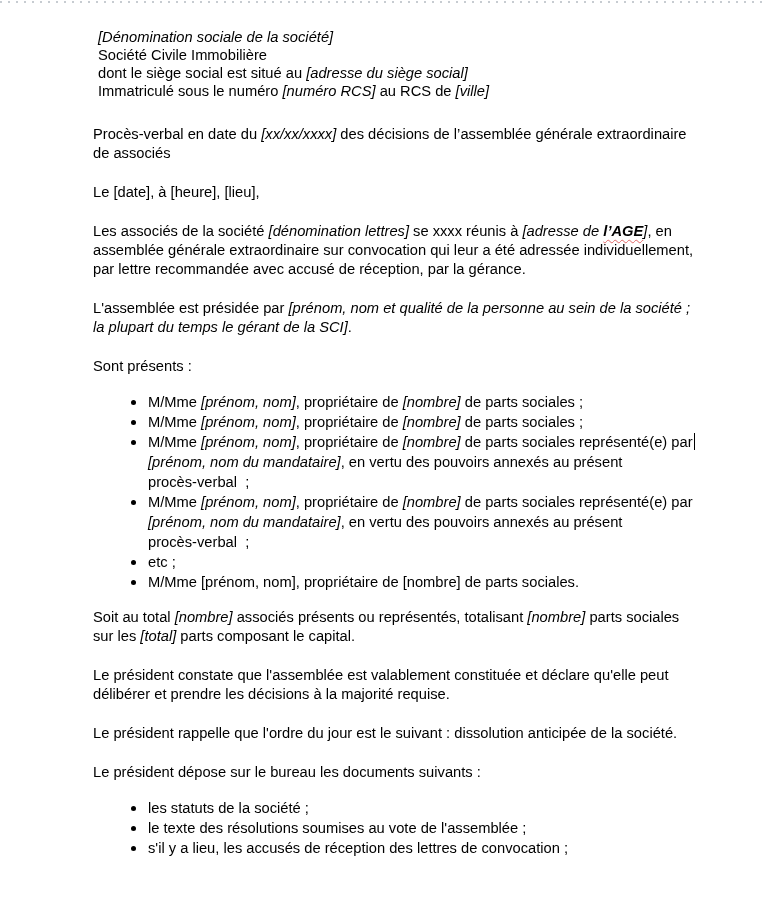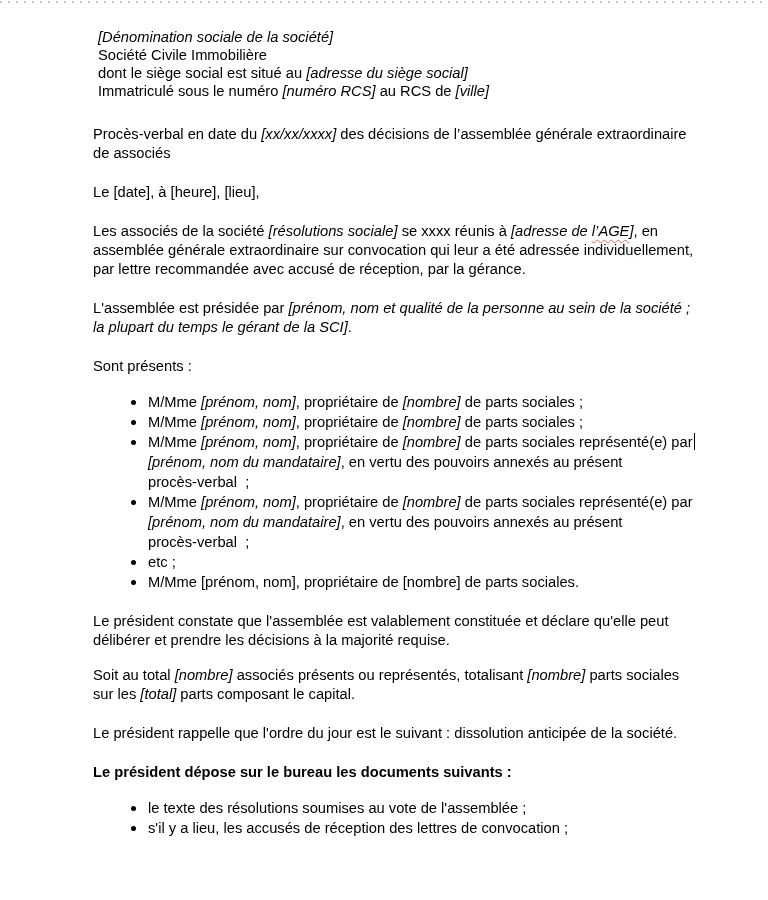--- a/index.html
+++ b/index.html
@@ -61,20 +61,21 @@
     border-radius: 50%;
     background: #000000;
   }
   .it { font-style: italic; }
   .sq {
     text-decoration-line: underline;
     text-decoration-style: wavy;
     text-decoration-color: #e06666;
     text-decoration-thickness: 1px;
     text-underline-offset: 2.5px;
+    font-weight: bold;
   }
   .caret {
     display: inline-block;
     width: 1.5px;
     height: 17px;
     background: #000000;
     vertical-align: -3px;
     margin-left: 1px;
   }
 </style>
@@ -84,42 +85,43 @@
 <div class="page">
   <div class="pagebreak"></div>
   <div class="doc">
       <div class="hline"><span class="it">[Dénomination sociale de la société]</span></div>
       <div class="hline"><span>Société Civile Immobilière</span></div>
       <div class="hline"><span>dont le siège social est situé au </span><span class="it">[adresse du siège social]</span></div>
       <div class="hline"><span>Immatriculé sous le numéro </span><span class="it">[numéro RCS]</span><span> au RCS de </span><span class="it">[ville]</span></div>
       <div class="para" style="margin-top: 25px;"><span>Procès-verbal en date du </span><span class="it">[xx/xx/xxxx]</span><span> des décisions de l’assemblée générale extraordinaire
 de associés</span></div>
       <div class="para" style="margin-top: 20px;"><span>Le [date], à [heure], [lieu],</span></div>
-      <div class="para" style="margin-top: 20px;"><span>Les associés de la société </span><span class="it">[résolutions sociale]</span><span> se xxxx réunis à </span><span class="it">[adresse de </span><span class="it sq">l’AGE</span><span class="it">]</span><span>, en
+      <div class="para" style="margin-top: 20px;"><span>Les associés de la société </span><span class="it">[dénomination lettres]</span><span> se xxxx réunis à </span><span class="it">[adresse de </span><span class="it sq">l’AGE</span><span class="it">]</span><span>, en
 assemblée générale extraordinaire sur convocation qui leur a été adressée individuellement,
 par lettre recommandée avec accusé de réception, par la gérance.</span></div>
       <div class="para" style="margin-top: 20px;"><span>L'assemblée est présidée par </span><span class="it">[prénom, nom et qualité de la personne au sein de la société ;
 la plupart du temps le gérant de la SCI]</span><span>.</span></div>
       <div class="para" style="margin-top: 20px;"><span>Sont présents :</span></div>
       <ul class="blist" style="margin-top: 16px;">
         <li><span class="bullet"></span><span>M/Mme </span><span class="it">[prénom, nom]</span><span>, propriétaire de </span><span class="it">[nombre]</span><span> de parts sociales ;</span></li>
         <li><span class="bullet"></span><span>M/Mme </span><span class="it">[prénom, nom]</span><span>, propriétaire de </span><span class="it">[nombre]</span><span> de parts sociales ;</span></li>
         <li><span class="bullet"></span><span>M/Mme </span><span class="it">[prénom, nom]</span><span>, propriétaire de </span><span class="it">[nombre]</span><span> de parts sociales représenté(e) par</span><span class="caret"></span><span>
 </span><span class="it">[prénom, nom du mandataire]</span><span>, en vertu des pouvoirs annexés au présent
 procès-verbal  ;</span></li>
         <li><span class="bullet"></span><span>M/Mme </span><span class="it">[prénom, nom]</span><span>, propriétaire de </span><span class="it">[nombre]</span><span> de parts sociales représenté(e) par
 </span><span class="it">[prénom, nom du mandataire]</span><span>, en vertu des pouvoirs annexés au présent
 procès-verbal  ;</span></li>
         <li><span class="bullet"></span><span>etc ;</span></li>
         <li><span class="bullet"></span><span>M/Mme [prénom, nom], propriétaire de [nombre] de parts sociales.</span></li>
       </ul>
+      <div class="para" style="margin-top: 16px;"><span>Soit au total </span><span class="it">[nombre]</span><span> associés présents ou représentés, totalisant </span><span class="it">[nombre]</span><span> parts sociales
+sur les </span><span class="it">[total]</span><span> parts composant le capital.</span></div>
       <div class="para" style="margin-top: 20px;"><span>Le président constate que l'assemblée est valablement constituée et déclare qu'elle peut
 délibérer et prendre les décisions à la majorité requise.</span></div>
-      <div class="para" style="margin-top: 16px;"><span>Soit au total </span><span class="it">[nombre]</span><span> associés présents ou représentés, totalisant </span><span class="it">[nombre]</span><span> parts sociales
-sur les </span><span class="it">[total]</span><span> parts composant le capital.</span></div>
       <div class="para" style="margin-top: 20px;"><span>Le président rappelle que l'ordre du jour est le suivant : dissolution anticipée de la société.</span></div>
-      <div class="para" style="margin-top: 20px; font-weight: bold;"><span>Le président dépose sur le bureau les documents suivants :</span></div>
+      <div class="para" style="margin-top: 20px;"><span>Le président dépose sur le bureau les documents suivants :</span></div>
       <ul class="blist" style="margin-top: 16px;">
+        <li><span class="bullet"></span><span>les statuts de la société ;</span></li>
         <li><span class="bullet"></span><span>le texte des résolutions soumises au vote de l'assemblée ;</span></li>
         <li><span class="bullet"></span><span>s'il y a lieu, les accusés de réception des lettres de convocation ;</span></li>
       </ul>
     </div>
 </div>
 
 </body></html>

